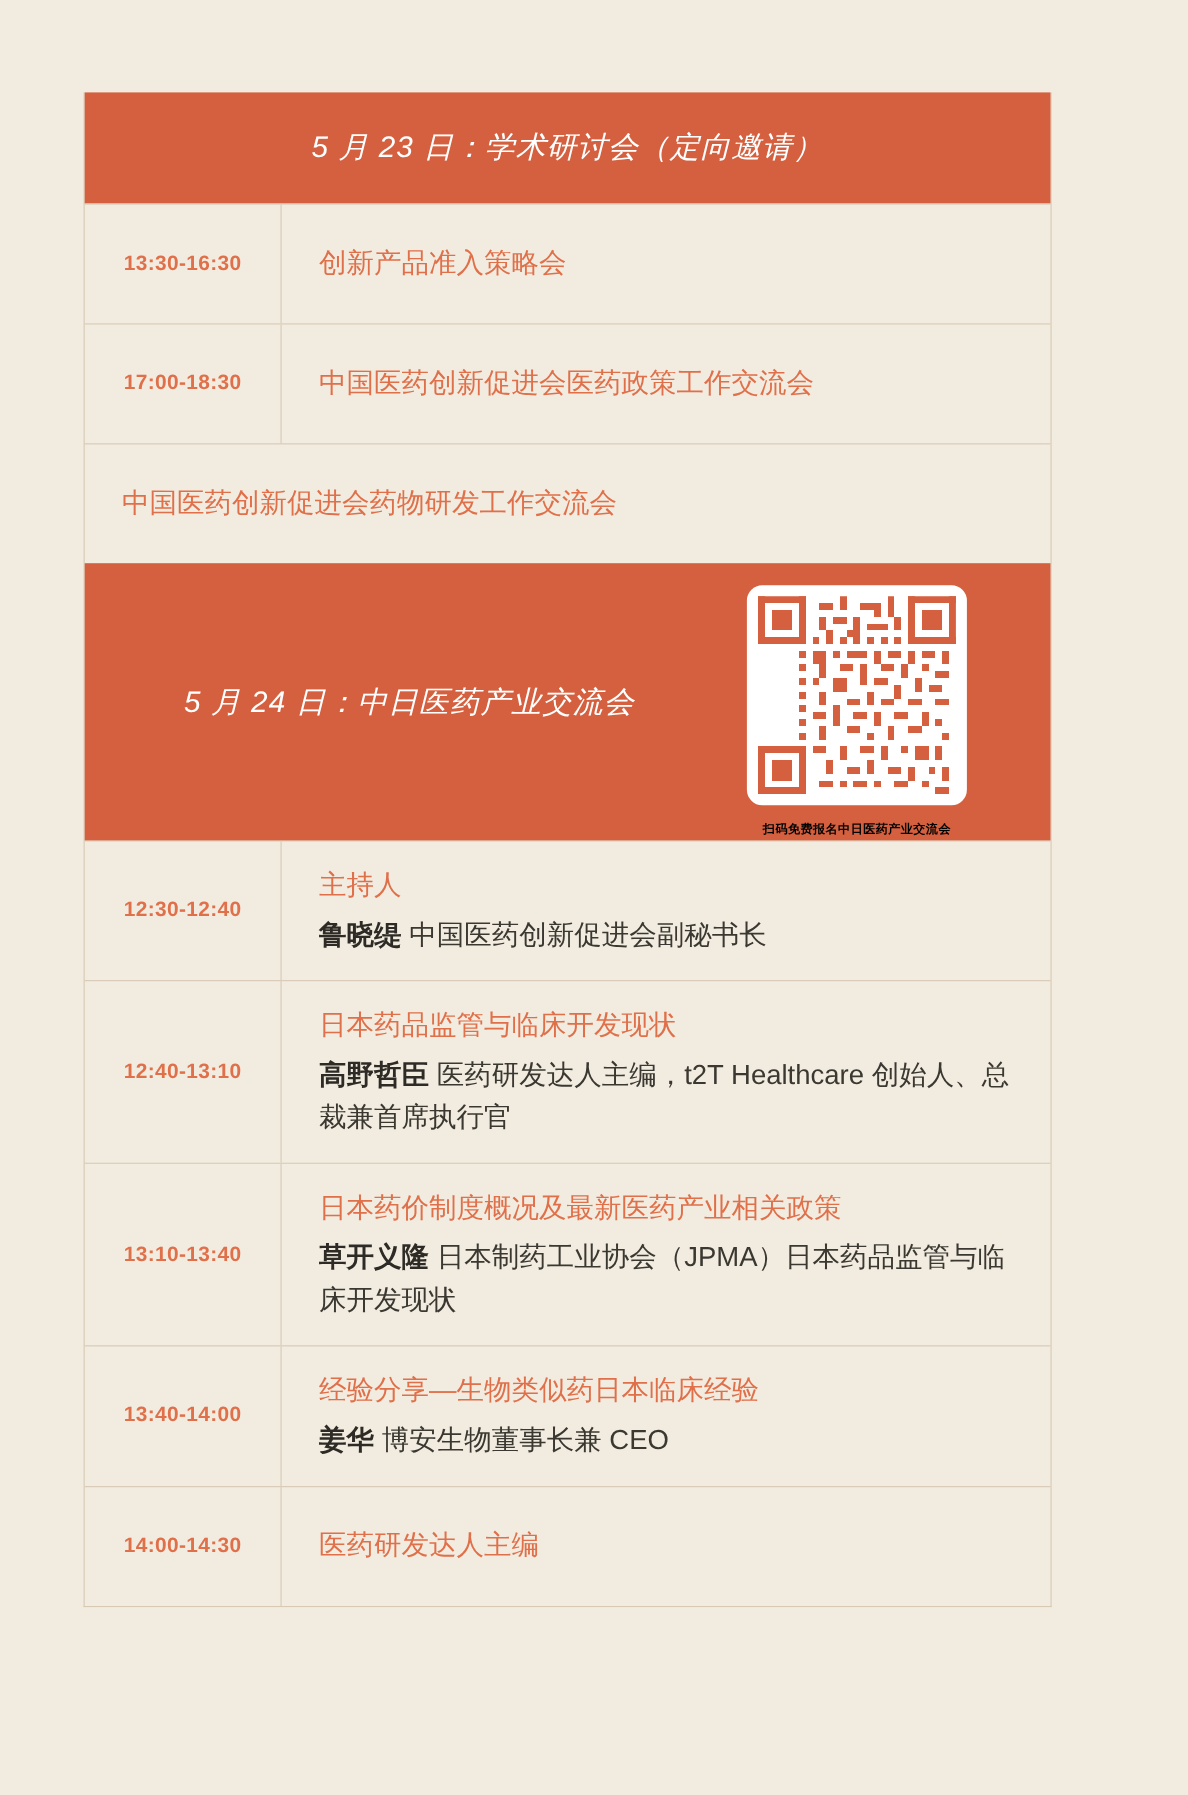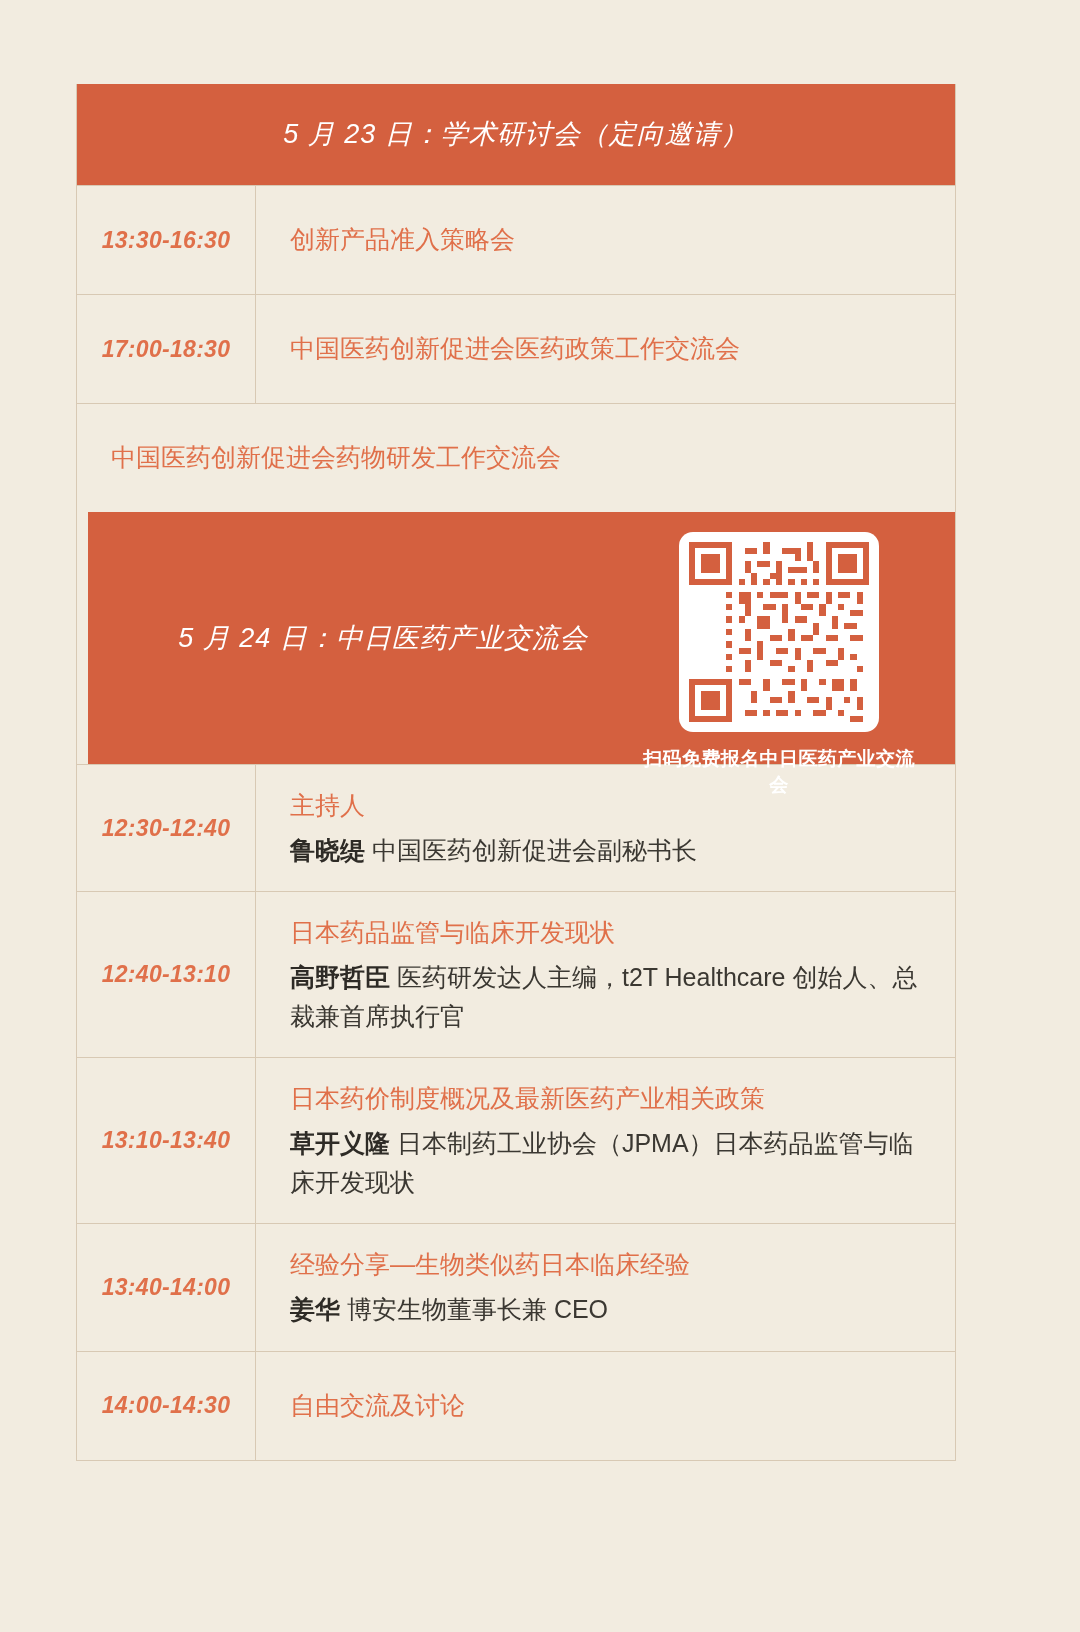--- a/index.html
+++ b/index.html
@@ -41,21 +41,20 @@
     font-weight: 500;
   }
   .section-header.simple {
     height: 101px;
     line-height: 101px;
   }
   .section-header-2 {
     background: #d4603f;
     position: relative;
     height: 252px;
-    margin-left: 11px;
   }
   .section-header-2 .title {
     position: absolute;
     left: 0;
     top: 0;
     width: 590px;
     height: 252px;
     display: flex;
     align-items: center;
     justify-content: center;
@@ -79,45 +78,44 @@
     height: 200px;
     background: #ffffff;
     border-radius: 14px;
     margin: 0 auto;
     padding: 10px;
     box-sizing: border-box;
   }
   .qr-card svg { display: block; width: 180px; height: 180px; }
   .qr-caption {
     margin-top: 14px;
-    color: #ffffff;
-    font-size: 19px;
+    color: #000000;
+    font-size: 11px;
     font-weight: bold;
     letter-spacing: 0.4px;
   }
   
   .row {
     display: flex;
     border-top: 1px solid #d8c9b4;
     min-height: 108px;
     align-items: stretch;
   }
   .row:first-child { border-top: none; }
   .time-cell {
     width: 178px;
     flex: 0 0 178px;
     border-right: 1px solid #d8c9b4;
     display: flex;
     align-items: center;
     justify-content: center;
     color: #e0704a;
     font-weight: bold;
-    font-size: 23px;
+    font-size: 19px;
     letter-spacing: 0.3px;
-    font-style: italic;
   }
   .content-cell {
     flex: 1;
     display: flex;
     flex-direction: column;
     justify-content: center;
     padding: 22px 30px 22px 34px;
     box-sizing: border-box;
   }
   .topic {
@@ -322,18 +320,18 @@
         <div class="topic">经验分享—生物类似药日本临床经验</div>
         <div class="speaker">
           <span class="name">姜华</span><span> 博安生物董事长兼 CEO</span>
         </div>
       </div>
     </div>
 
     <div class="row single">
       <div class="time-cell">14:00-14:30</div>
       <div class="content-cell">
-        <div class="topic">自由交流及讨论</div>
+        <div class="topic">医药研发达人主编</div>
       </div>
     </div>
 
   </div>
 </div>
 
 </body></html>

